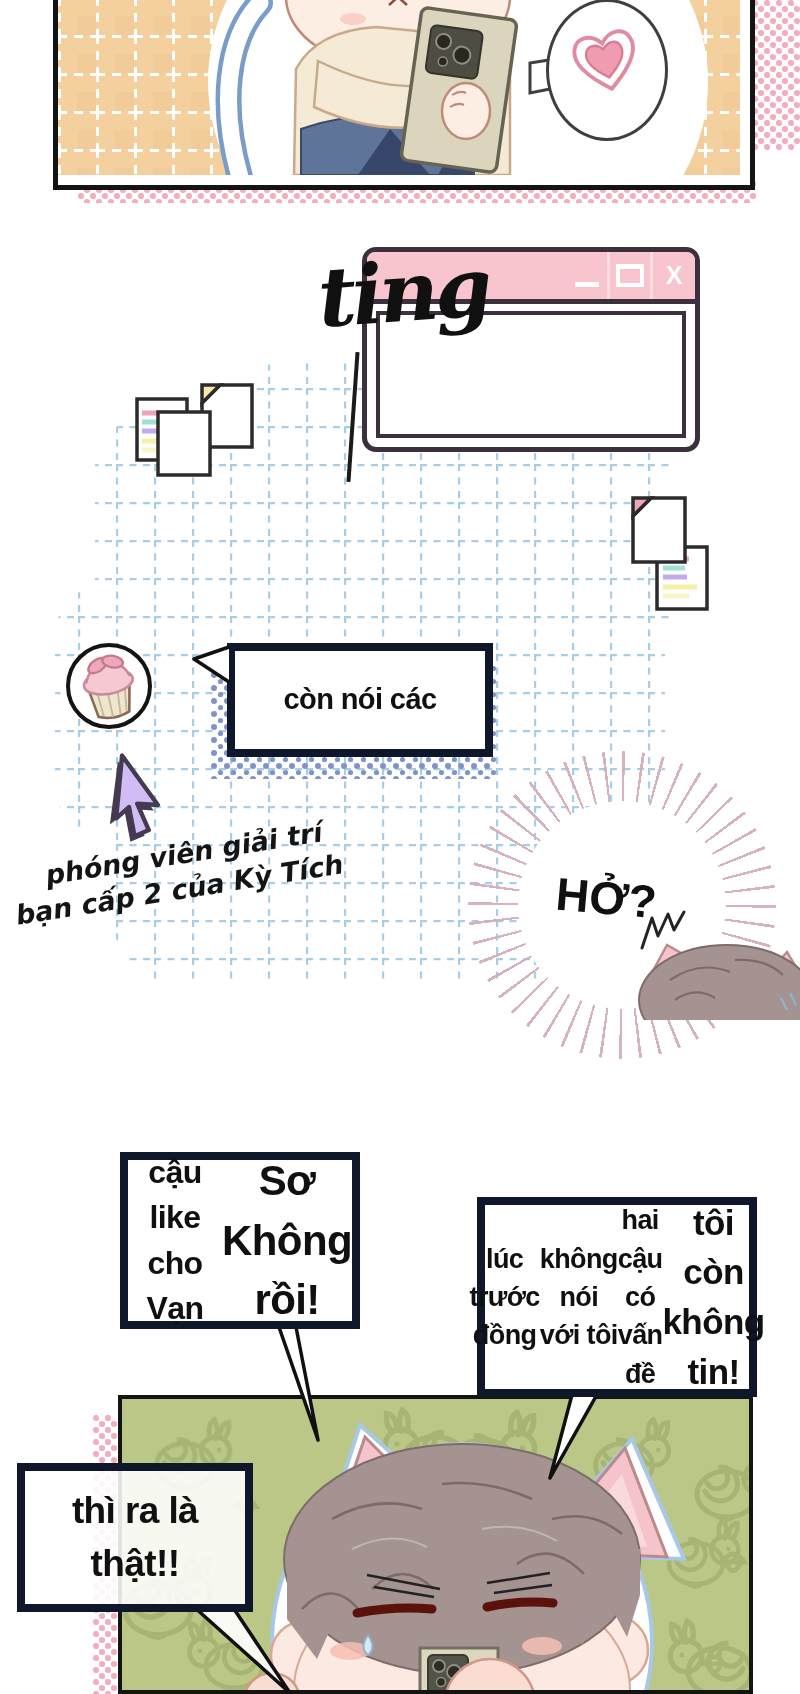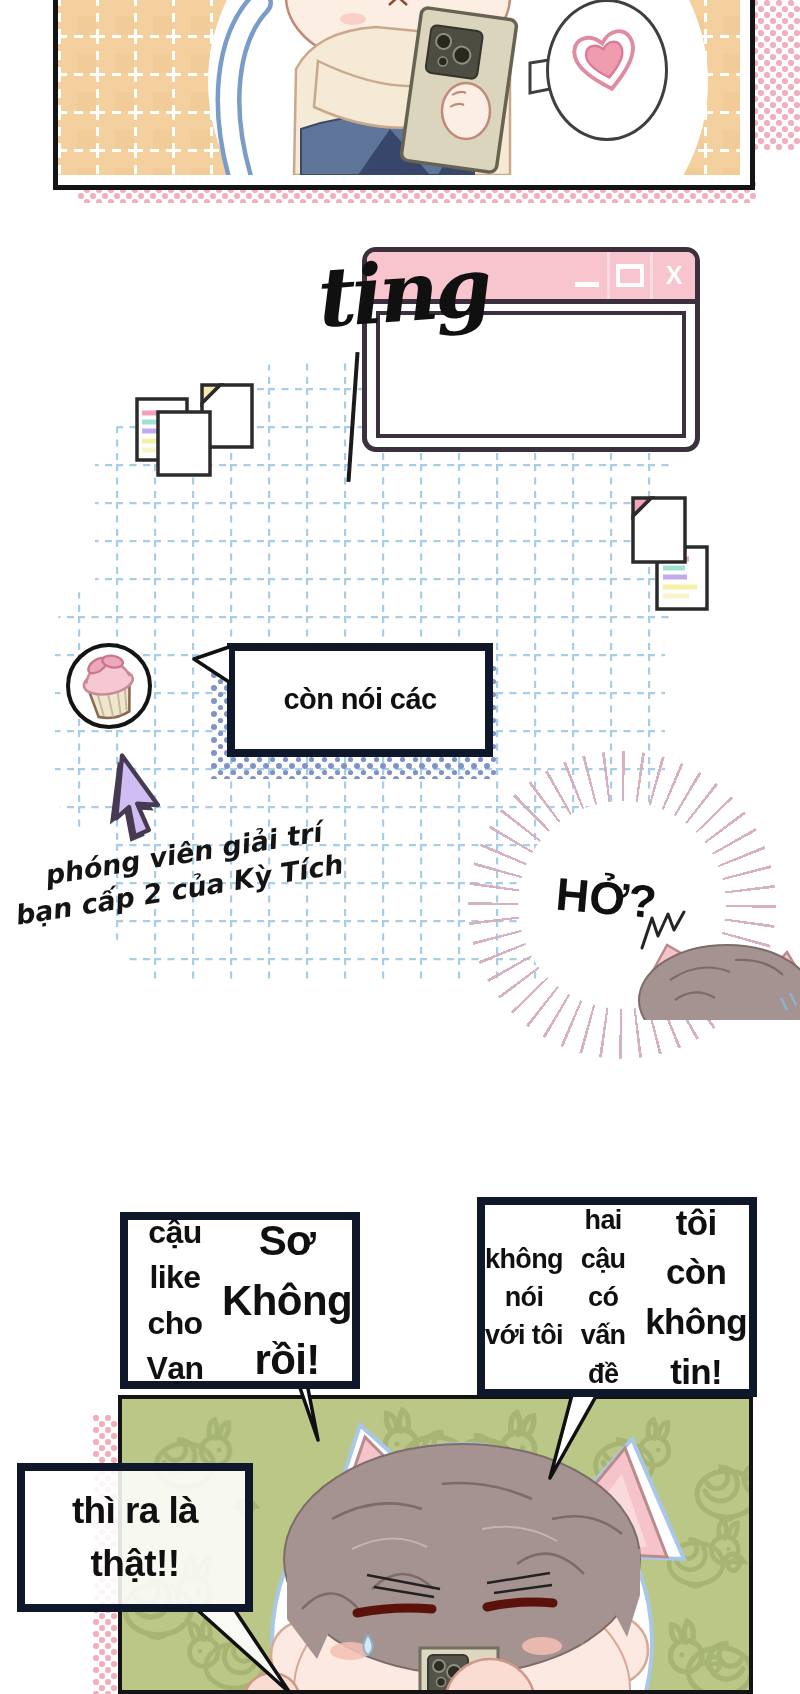--- a/index.html
+++ b/index.html
@@ -205,26 +205,27 @@
     <path d="M70,112 q8,-6 14,0" fill="none" stroke="#4a2a28" stroke-width="2.5"></path>
     <path d="M130,110 q8,-6 14,0" fill="none" stroke="#4a2a28" stroke-width="2.5"></path>
     <polygon points="52,45 34,78 92,68" fill="#f5c3ca" stroke="#b98b8b" stroke-width="2.5"></polygon>
     <polygon points="172,52 140,88 196,92" fill="#f5c3ca" stroke="#b98b8b" stroke-width="2.5"></polygon>
     <ellipse cx="112" cy="100" rx="88" ry="55" fill="#a49391" stroke="#7e6c6a" stroke-width="2"></ellipse>
     <path d="M40,118 L60,140 L75,115 L95,142 L115,114 L135,140 L155,112 L172,134 L185,110 L185,95 L40,95 Z" fill="#a49391"></path>
     <path d="M55,80 Q85,60 115,72 M120,60 Q150,58 168,75 M60,100 Q80,86 100,98" fill="none" stroke="#7d6b69" stroke-width="2.2"></path>
     <path d="M166,98 l6,12 M175,93 l6,12" stroke="#8fb2cc" stroke-width="2.5"></path>
   </svg>
 
-  <div class="bubble abs" style="left:120px;top:1212px;width:240px;height:177px;z-index:6">
+  <div class="bubble abs" style="left:120px;top:1152px;width:240px;height:177px;z-index:6">
     <div class="btext" style="font-size:32px">cậu like cho Vạn</div>
     <div class="btext" style="font-size:42px">Sơ Không rồi!</div>
   </div>
 
   <div class="bubble abs" style="left:477px;top:1197px;width:280px;height:200px;z-index:6">
+    <div class="btext" style="font-size:27px">lúc trước đồng</div>
     <div class="btext" style="font-size:27px">không nói với tôi</div>
     <div class="btext" style="font-size:27px">hai cậu có vấn đề</div>
     <div class="btext" style="font-size:35px">tôi còn không tin!</div>
   </div>
 
   <div class="abs" style="left:118px;top:1395px;width:635px;height:299px;border:4px solid #141414;box-sizing:border-box;background:#bac786;overflow:hidden;z-index:2">
     <svg class="abs" style="left:0;top:0" width="627" height="295">
       <g opacity="0.75">
         <use href="#bunnyG" transform="translate(6,14) scale(0.95)"></use>
         <use href="#bunnyG" transform="translate(255,4) scale(1.05) scale(-1,1) translate(-115,0)"></use>

